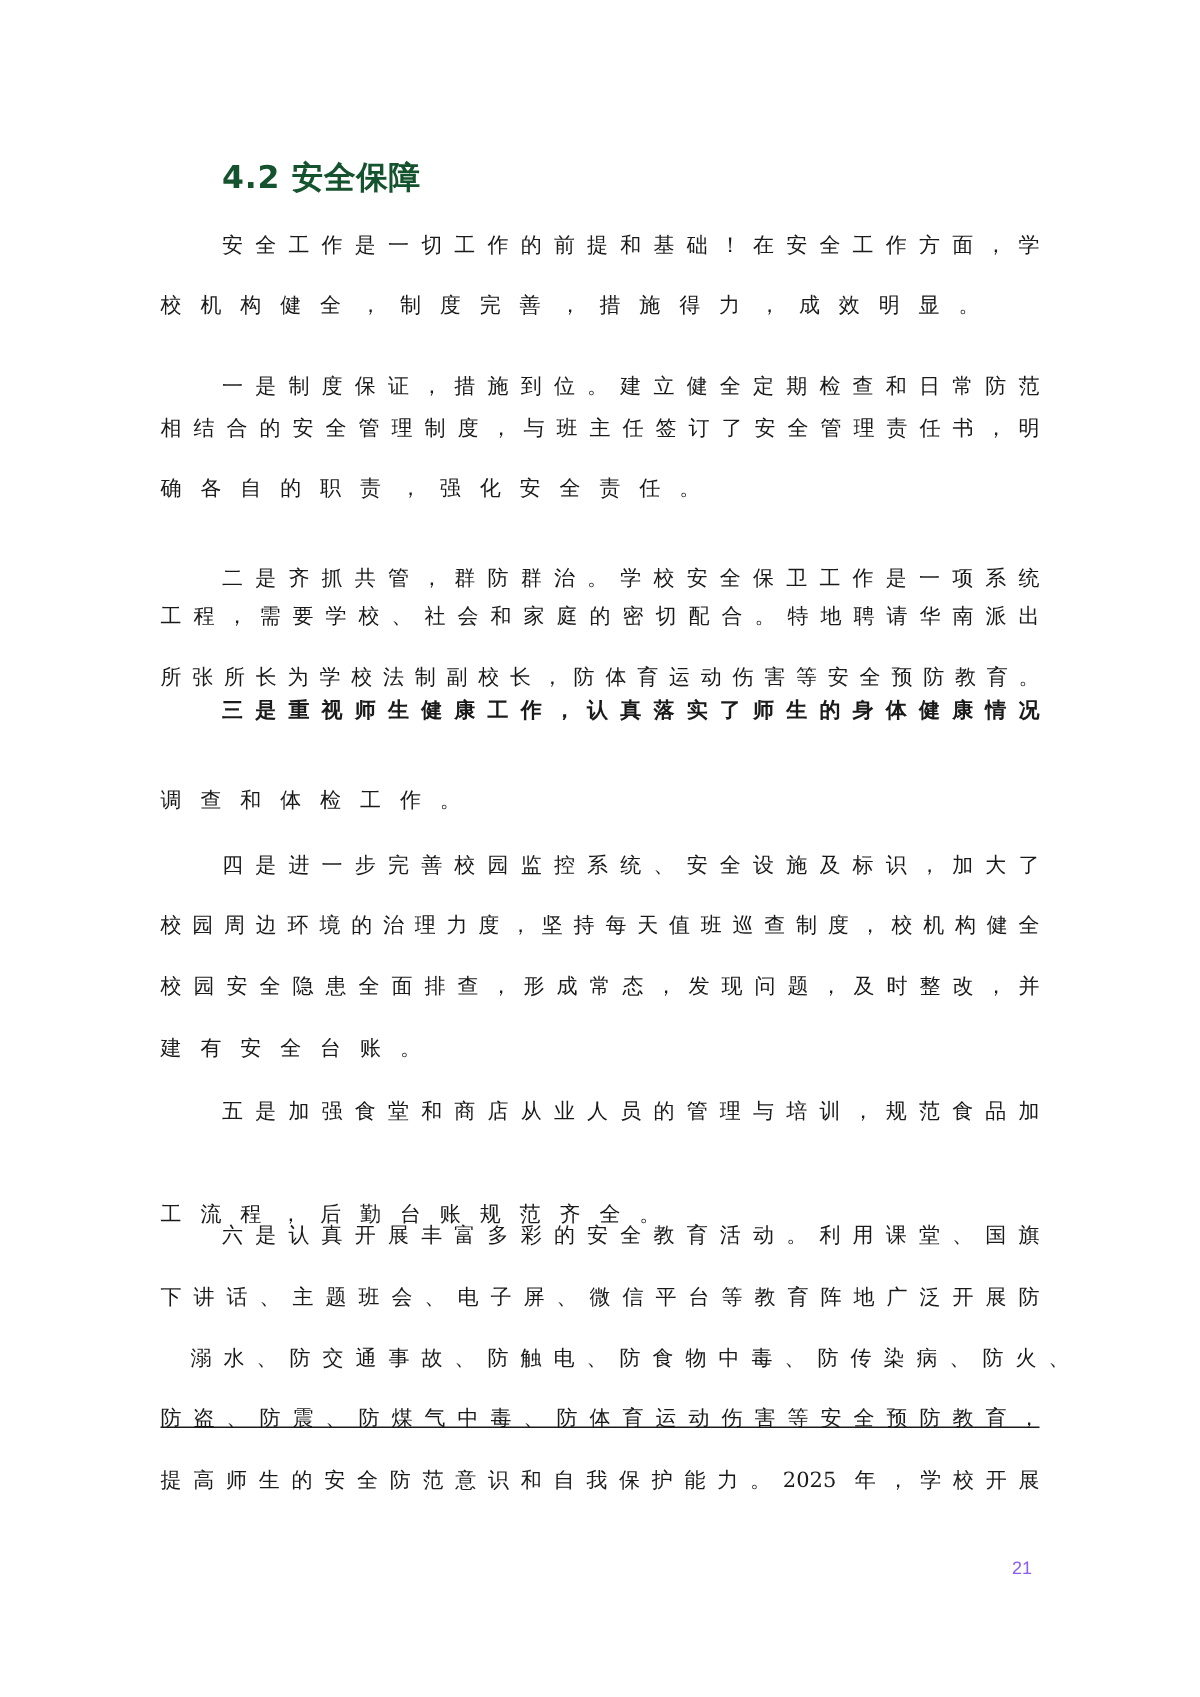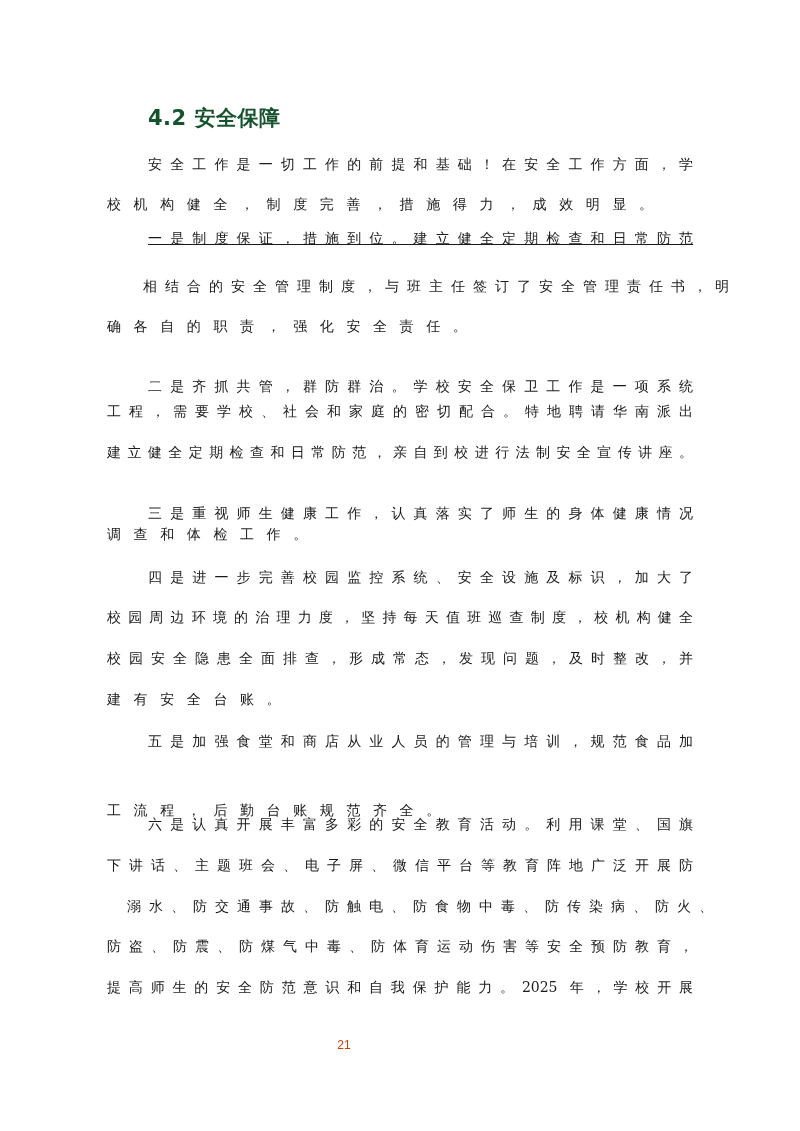--- a/index.html
+++ b/index.html
@@ -4,45 +4,45 @@
 <style>
   html, body { margin:0; padding:0; background:#ffffff; }
   body { width:800px; height:1131px; position:relative; overflow:hidden;
          font-family: "DejaVu Serif", "Liberation Serif", serif; color:#111; }
   .heading { position:absolute; left:148px; top:104px; font-family:"DejaVu Sans", "Liberation Sans", sans-serif;
              font-weight:bold; font-size:21px; color:#14532d; letter-spacing:0.5px; }
   .line { position:absolute; left:107px; width:586px; font-size:14px; line-height:28px;
           white-space:nowrap; text-align:justify; text-align-last:justify; color:#1a1a1a; }
   .line.indent { left:148px; width:545px; }
   .line.last { text-align-last:left; letter-spacing:12.6px; }
-  .page-num { position:absolute; left:0; width:688px; top:1038px; text-align:center;
-              font-family:"Liberation Sans", sans-serif; font-size:12px; color:#c2410c; }
+  .page-num { position:absolute; left:0; width:688px; top:1038px; text-align:right;
+              font-family:"Liberation Sans", sans-serif; font-size:12px; color:#8b5cf6; }
 </style>
 </head>
 <body>
 
 <div>
   <div class="heading">4.2 安全保障</div>
   <div id="body-lines">
       <div class="line indent" style="top: 150px;">安全工作是一切工作的前提和基础！在安全工作方面，学</div>
       <div class="line last" style="top: 190px;">校机构健全，制度完善，措施得力，成效明显。</div>
-      <div class="line indent" style="top: 224px; text-decoration: underline;">一是制度保证，措施到位。建立健全定期检查和日常防范</div>
-      <div class="line" style="top: 272px; margin-left: 36px;">相结合的安全管理制度，与班主任签订了安全管理责任书，明</div>
+      <div class="line indent" style="top: 244px;">一是制度保证，措施到位。建立健全定期检查和日常防范</div>
+      <div class="line" style="top: 272px;">相结合的安全管理制度，与班主任签订了安全管理责任书，明</div>
       <div class="line last" style="top: 312px;">确各自的职责，强化安全责任。</div>
       <div class="line indent" style="top: 372px;">二是齐抓共管，群防群治。学校安全保卫工作是一项系统</div>
       <div class="line" style="top: 397px;">工程，需要学校、社会和家庭的密切配合。特地聘请华南派出</div>
-      <div class="line" style="top: 438px;">建立健全定期检查和日常防范，亲自到校进行法制安全宣传讲座。</div>
-      <div class="line indent" style="top: 499px;">三是重视师生健康工作，认真落实了师生的身体健康情况</div>
+      <div class="line" style="top: 438px;">所张所长为学校法制副校长，防体育运动伤害等安全预防教育。</div>
+      <div class="line indent" style="top: 460px; font-weight: bold;">三是重视师生健康工作，认真落实了师生的身体健康情况</div>
       <div class="line last" style="top: 520px;">调查和体检工作。</div>
       <div class="line indent" style="top: 563px;">四是进一步完善校园监控系统、安全设施及标识，加大了</div>
       <div class="line" style="top: 603px;">校园周边环境的治理力度，坚持每天值班巡查制度，校机构健全</div>
       <div class="line" style="top: 644px;">校园安全隐患全面排查，形成常态，发现问题，及时整改，并</div>
       <div class="line last" style="top: 685px;">建有安全台账。</div>
       <div class="line indent" style="top: 727px;">五是加强食堂和商店从业人员的管理与培训，规范食品加</div>
       <div class="line last" style="top: 796px;">工流程，后勤台账规范齐全。</div>
       <div class="line indent" style="top: 810px;">六是认真开展丰富多彩的安全教育活动。利用课堂、国旗</div>
       <div class="line" style="top: 851px;">下讲话、主题班会、电子屏、微信平台等教育阵地广泛开展防</div>
       <div class="line" style="top: 892px; margin-left: 20px;">溺水、防交通事故、防触电、防食物中毒、防传染病、防火、</div>
-      <div class="line" style="top: 932px;">防盗、防震、防煤气中毒、防体育运动伤害等安全预防教育，</div>
+      <div class="line" style="top: 932px; text-decoration: underline;">防盗、防震、防煤气中毒、防体育运动伤害等安全预防教育，</div>
       <div class="line" style="top: 973px;">提高师生的安全防范意识和自我保护能力。2025 年，学校开展</div>
     </div>
   <div class="page-num">21</div>
 </div>
 
 </body></html>

